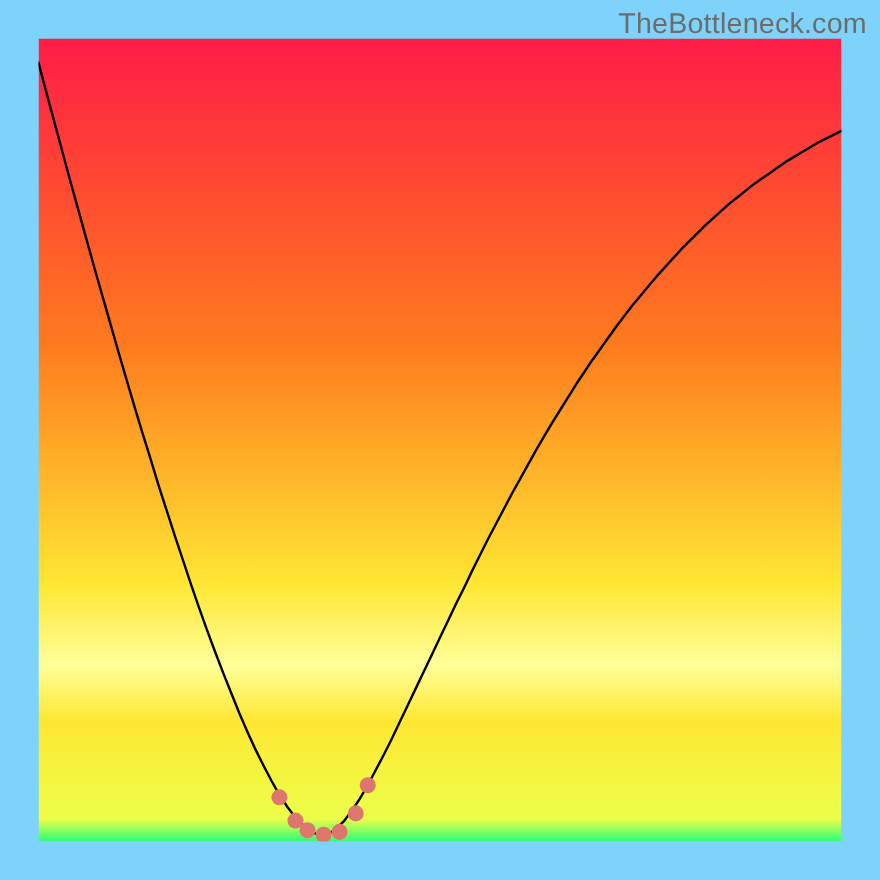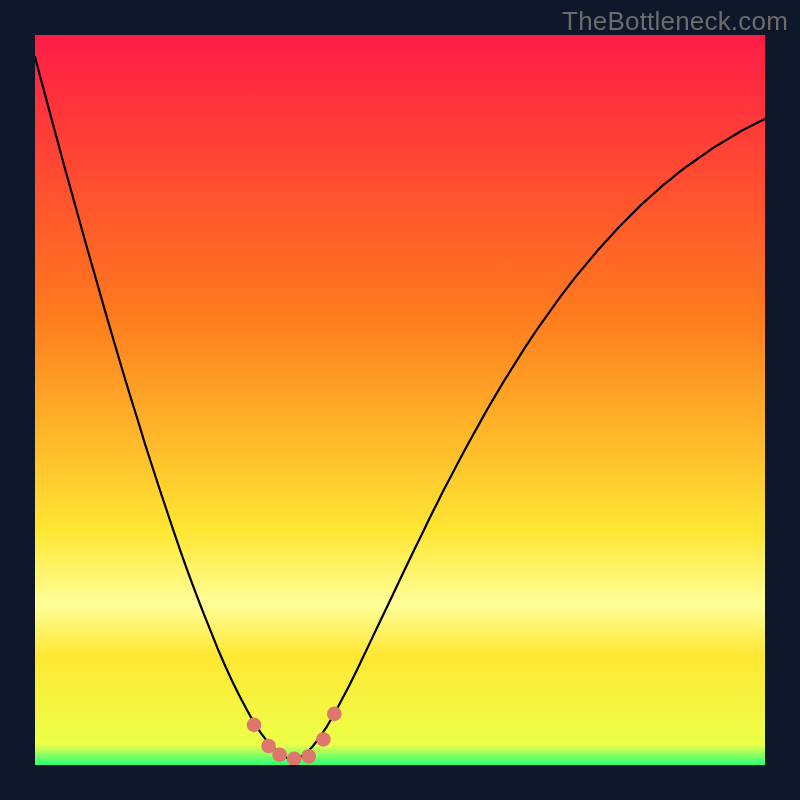--- a/index.html
+++ b/index.html
@@ -10,21 +10,21 @@
     background: #000;
     overflow: hidden;
     font-family: Arial, Helvetica, sans-serif;
   }
   .frame {
     position: absolute;
     left: 0;
     top: 0;
     width: 800px;
     height: 800px;
-    background: #0f172a;
+    background: #7dd3fc;
   }
   .plot-area {
     position: absolute;
     left: 35px;
     top: 35px;
     width: 730px;
     height: 730px;
   }
   .watermark {
     position: absolute;

